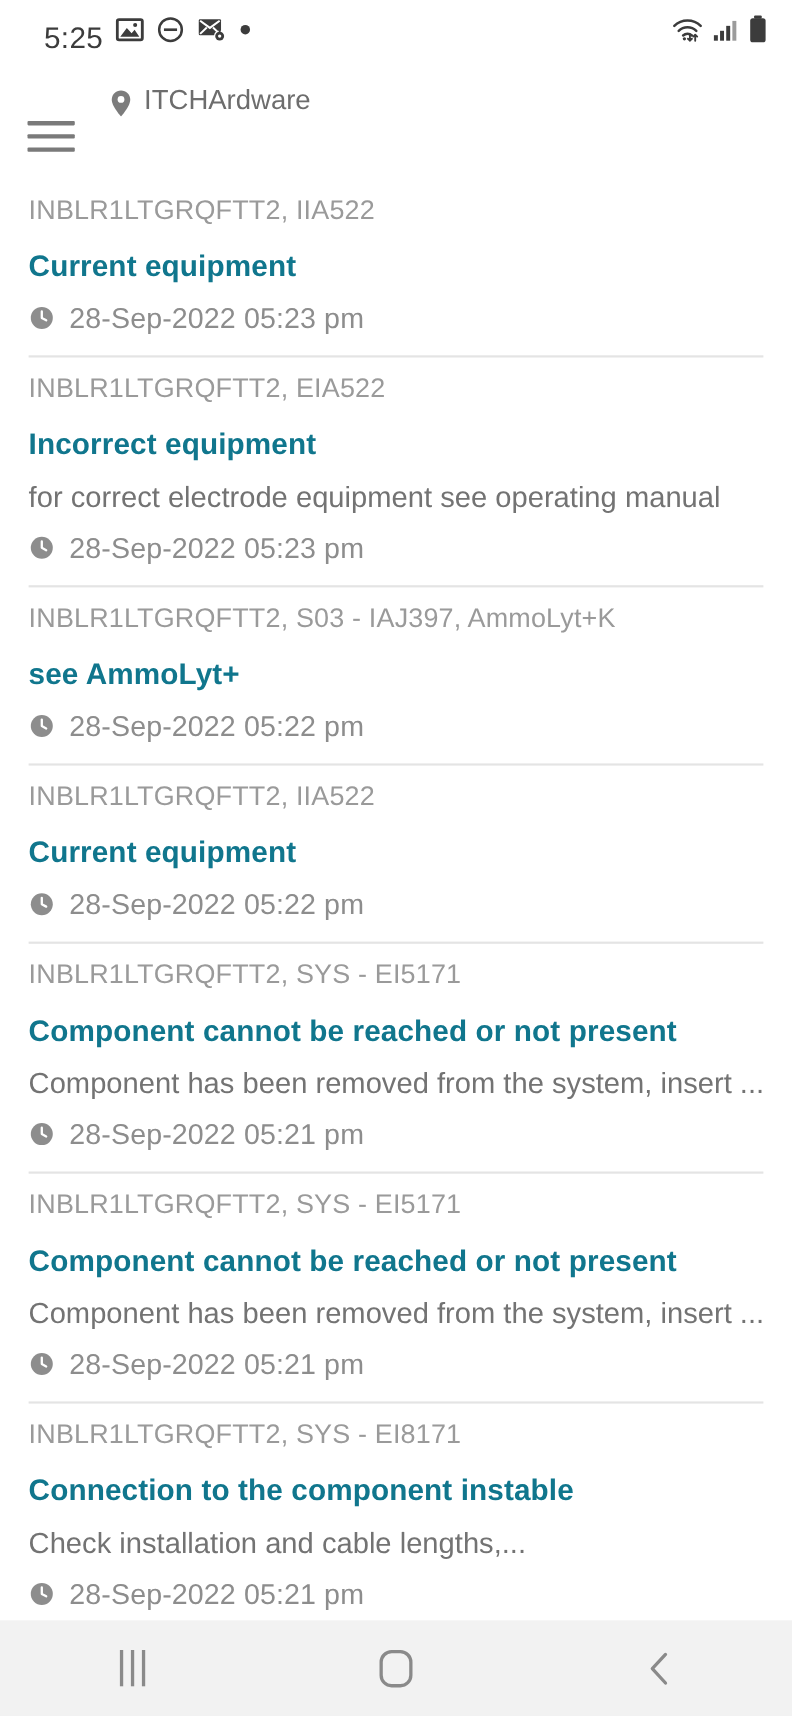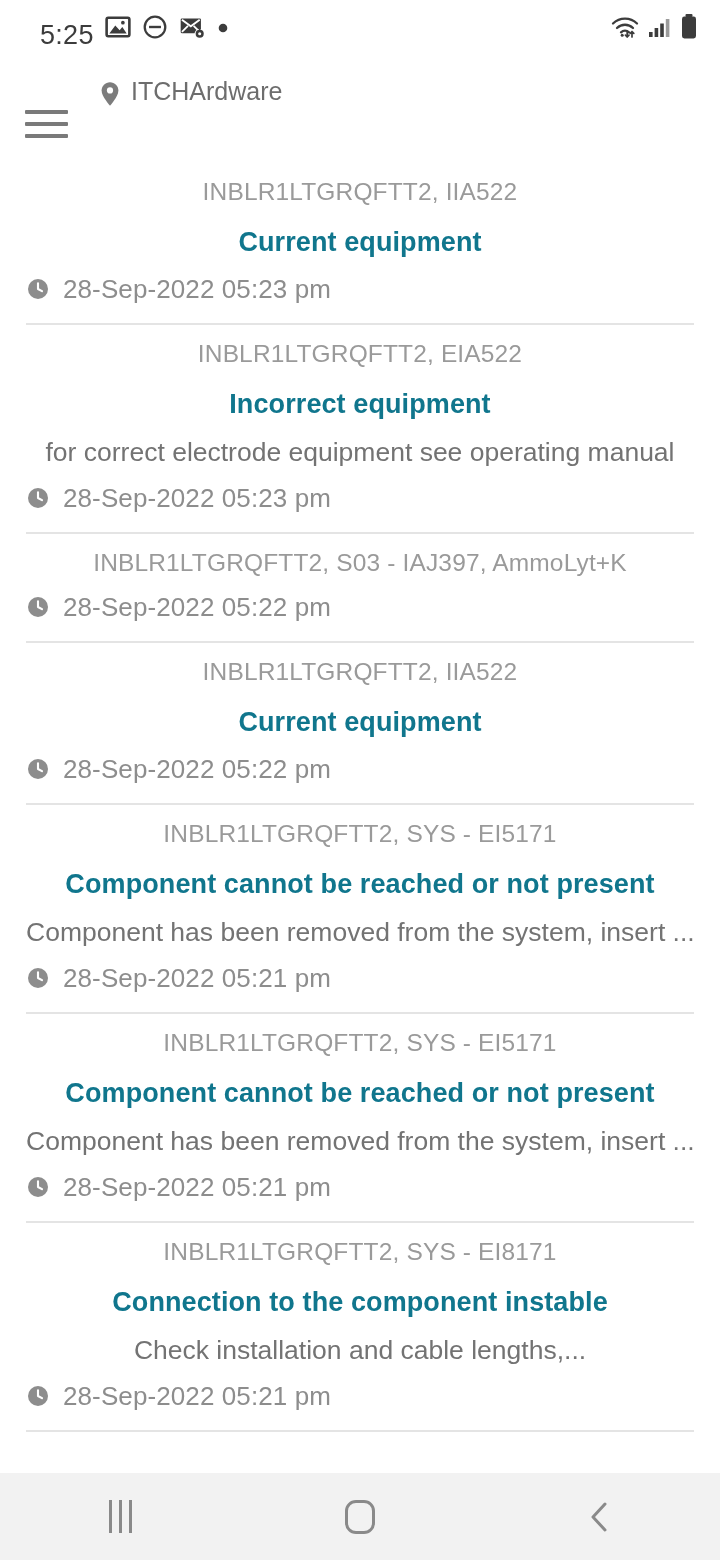--- a/index.html
+++ b/index.html
@@ -90,21 +90,20 @@
   .app-subtitle {
     font-size: 25px;
     color: #6d6d6d;
     line-height: 32px;
   }
 
   
   .log-list {
     padding: 0 26px;
     box-sizing: border-box;
-    text-align: center;
   }
   .log-entry {
     padding: 12px 0 0 0;
     border-bottom: 2px solid #e4e4e4;
   }
   .log-entry:last-child { }
   .entry-meta {
     font-size: 24.5px;
     color: #9a9a9a;
     line-height: 34px;
@@ -297,20 +296,21 @@
           <svg width="24" height="24" viewBox="0 0 24 24" style="display:block">
             <circle cx="12" cy="12" r="10" fill="#8d8d8d"></circle>
             <path d="M12 6.2 L12 12 L16 14.2" fill="none" stroke="#ffffff" stroke-width="2.1" stroke-linecap="round" stroke-linejoin="round"></path>
           </svg>
         </span>
         <span class="entry-time">28-Sep-2022 05:23 pm</span>
       </div>
     </div>
     <div class="log-entry">
       <div class="entry-meta">INBLR1LTGRQFTT2, S03 - IAJ397, AmmoLyt+K</div>
+      <div class="entry-title">see AmmoLyt+</div>
       <div class="entry-time-row">
         <span class="clock-icon">
           <svg width="24" height="24" viewBox="0 0 24 24" style="display:block">
             <circle cx="12" cy="12" r="10" fill="#8d8d8d"></circle>
             <path d="M12 6.2 L12 12 L16 14.2" fill="none" stroke="#ffffff" stroke-width="2.1" stroke-linecap="round" stroke-linejoin="round"></path>
           </svg>
         </span>
         <span class="entry-time">28-Sep-2022 05:22 pm</span>
       </div>
     </div>

